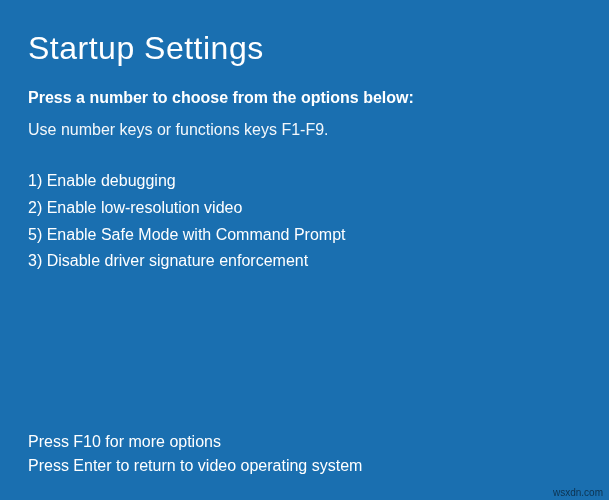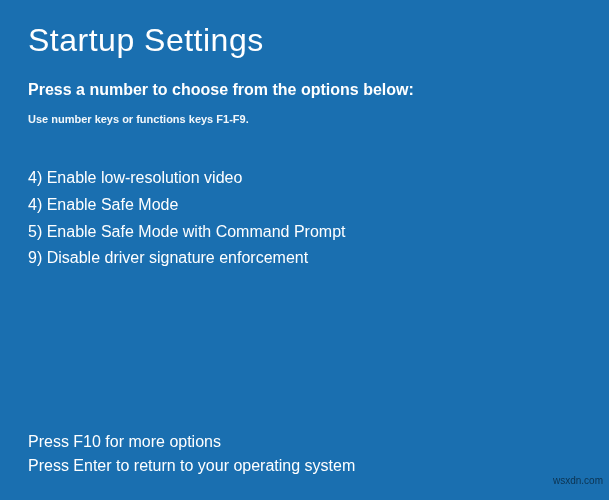--- a/index.html
+++ b/index.html
@@ -10,39 +10,39 @@
     body {
       width: 609px;
       height: 500px;
       background-color: #1a6fb0;
       font-family: "Segoe UI", "Segoe UI Light", Arial, sans-serif;
       color: #ffffff;
       position: relative;
       overflow: hidden;
     }
     .container {
-      padding: 22px 28px;
+      padding: 30px 28px;
       height: 100%;
       position: relative;
     }
     .title {
       font-size: 32px;
       font-weight: 300;
       letter-spacing: 0.5px;
       margin-bottom: 22px;
     }
     .subtitle {
       font-size: 16px;
       font-weight: 700;
       margin-bottom: 14px;
     }
     .hint {
-      font-size: 11px;
-      font-weight: 700;
-      margin-bottom: 41px;
+      font-size: 16px;
+      font-weight: 400;
+      margin-bottom: 30px;
       opacity: 0.95;
     }
     .options {
       list-style: none;
     }
     .options li {
       font-size: 16px;
       font-weight: 400;
       line-height: 1.55;
       margin-bottom: 2px;
@@ -54,40 +54,40 @@
       margin-top: 8px;
     }
     .footer-line {
       font-size: 16px;
       font-weight: 400;
       line-height: 1.5;
     }
     .watermark {
       position: absolute;
       right: 6px;
-      bottom: 14px;
+      bottom: 2px;
       font-size: 10px;
       color: rgba(0,0,0,0.55);
       font-family: Arial, sans-serif;
     }
   </style>
 </head>
 <body>
 
 <div class="container">
   <h1 class="title">Startup Settings</h1>
   <p class="subtitle">Press a number to choose from the options below:</p>
   <p class="hint">Use number keys or functions keys F1-F9.</p>
 
   <ul class="options">
-    <li>4) Enable low-resolution video</li>
-    <li>4) Enable Safe Mode</li>
+    <li>1) Enable debugging</li>
+    <li>2) Enable low-resolution video</li>
     <li>5) Enable Safe Mode with Command Prompt</li>
-    <li>9) Disable driver signature enforcement</li>
+    <li>3) Disable driver signature enforcement</li>
   </ul>
 
   <div class="footer">
     <p class="footer-line">Press F10 for more options</p>
-    <p class="footer-line">Press Enter to return to your operating system</p>
+    <p class="footer-line">Press Enter to return to video operating system</p>
   </div>
 </div>
 
 <div class="watermark">wsxdn.com</div>
 
 </body></html>

